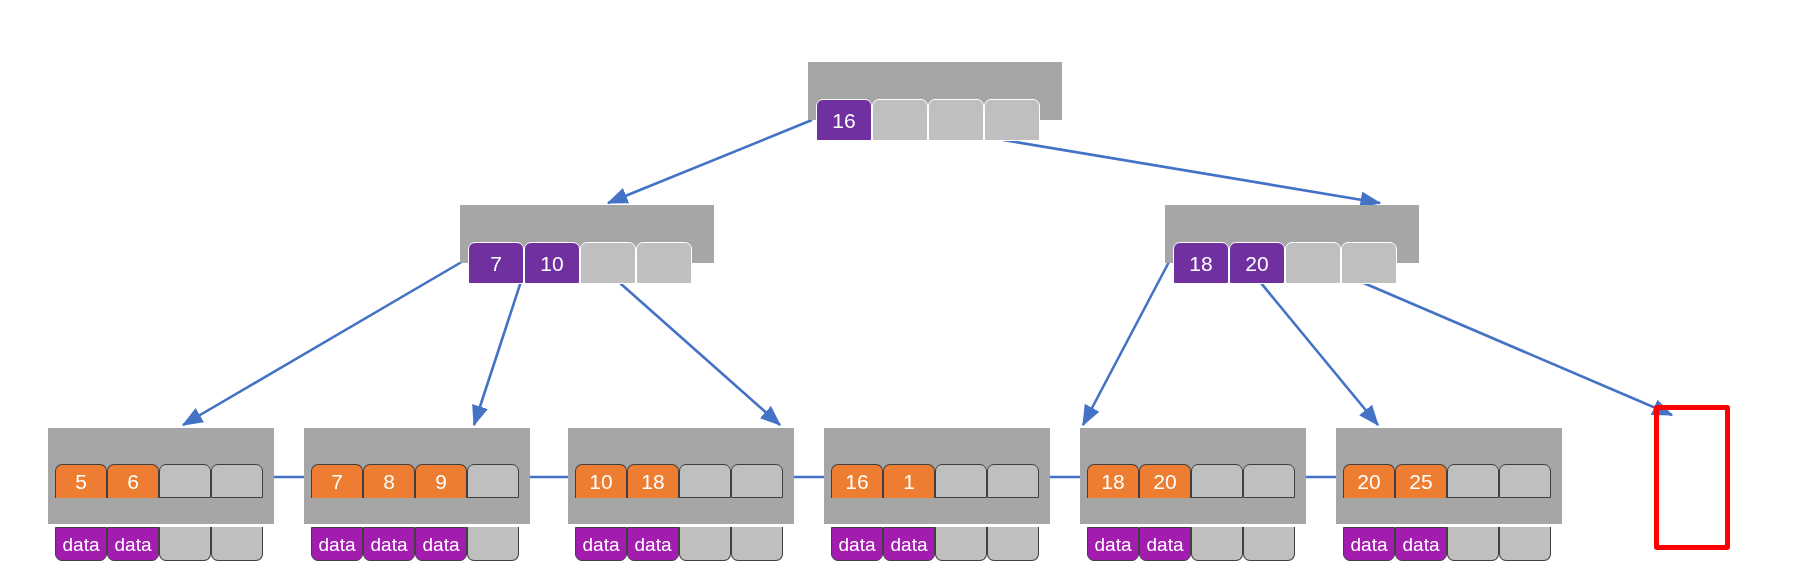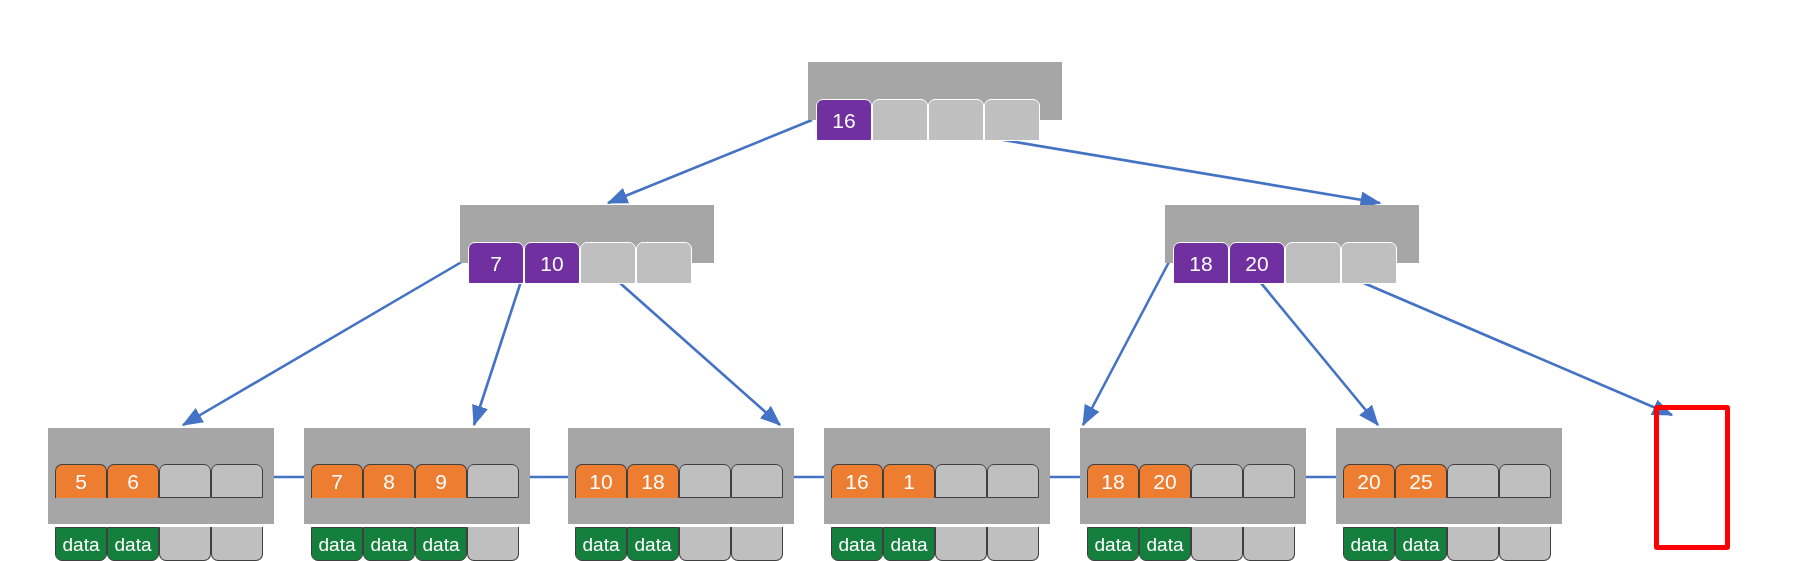--- a/index.html
+++ b/index.html
@@ -18,21 +18,21 @@
                border-radius:7px 7px 2px 2px;}
   .inode .cell.filled{background:#7030A0;border-color:#ffffff;}
 
   
   .leaf .slots{top:7px;left:7px;flex-direction:column;}
   .leaf .row{display:flex;}
   .leaf .cell{width:52px;height:34px;background:#BFBFBF;border:1px solid #3f3f3f;}
   .leaf .row.keys .cell{border-radius:7px 7px 0 0;border-bottom:none;}
   .leaf .row.vals .cell{border-radius:0 0 7px 7px;font-size:19px;}
   .leaf .row.keys .cell.filled{background:#ED7D31;}
-  .leaf .row.vals .cell.filled{background:#15803d;}
+  .leaf .row.vals .cell.filled{background:#a21caf;}
   .leaf .row.keys .cell.empty{border-bottom:1px solid #3f3f3f;}
   .leaf .row.vals .cell.empty{border-top:none;}
 
   
   .highlight{position:absolute;border:5px solid #FF0000;border-radius:3px;
              box-sizing:border-box;background:transparent;}
 
   svg.edges{position:absolute;left:0;top:0;width:1809px;height:561px;
             pointer-events:none;}
 </style>

